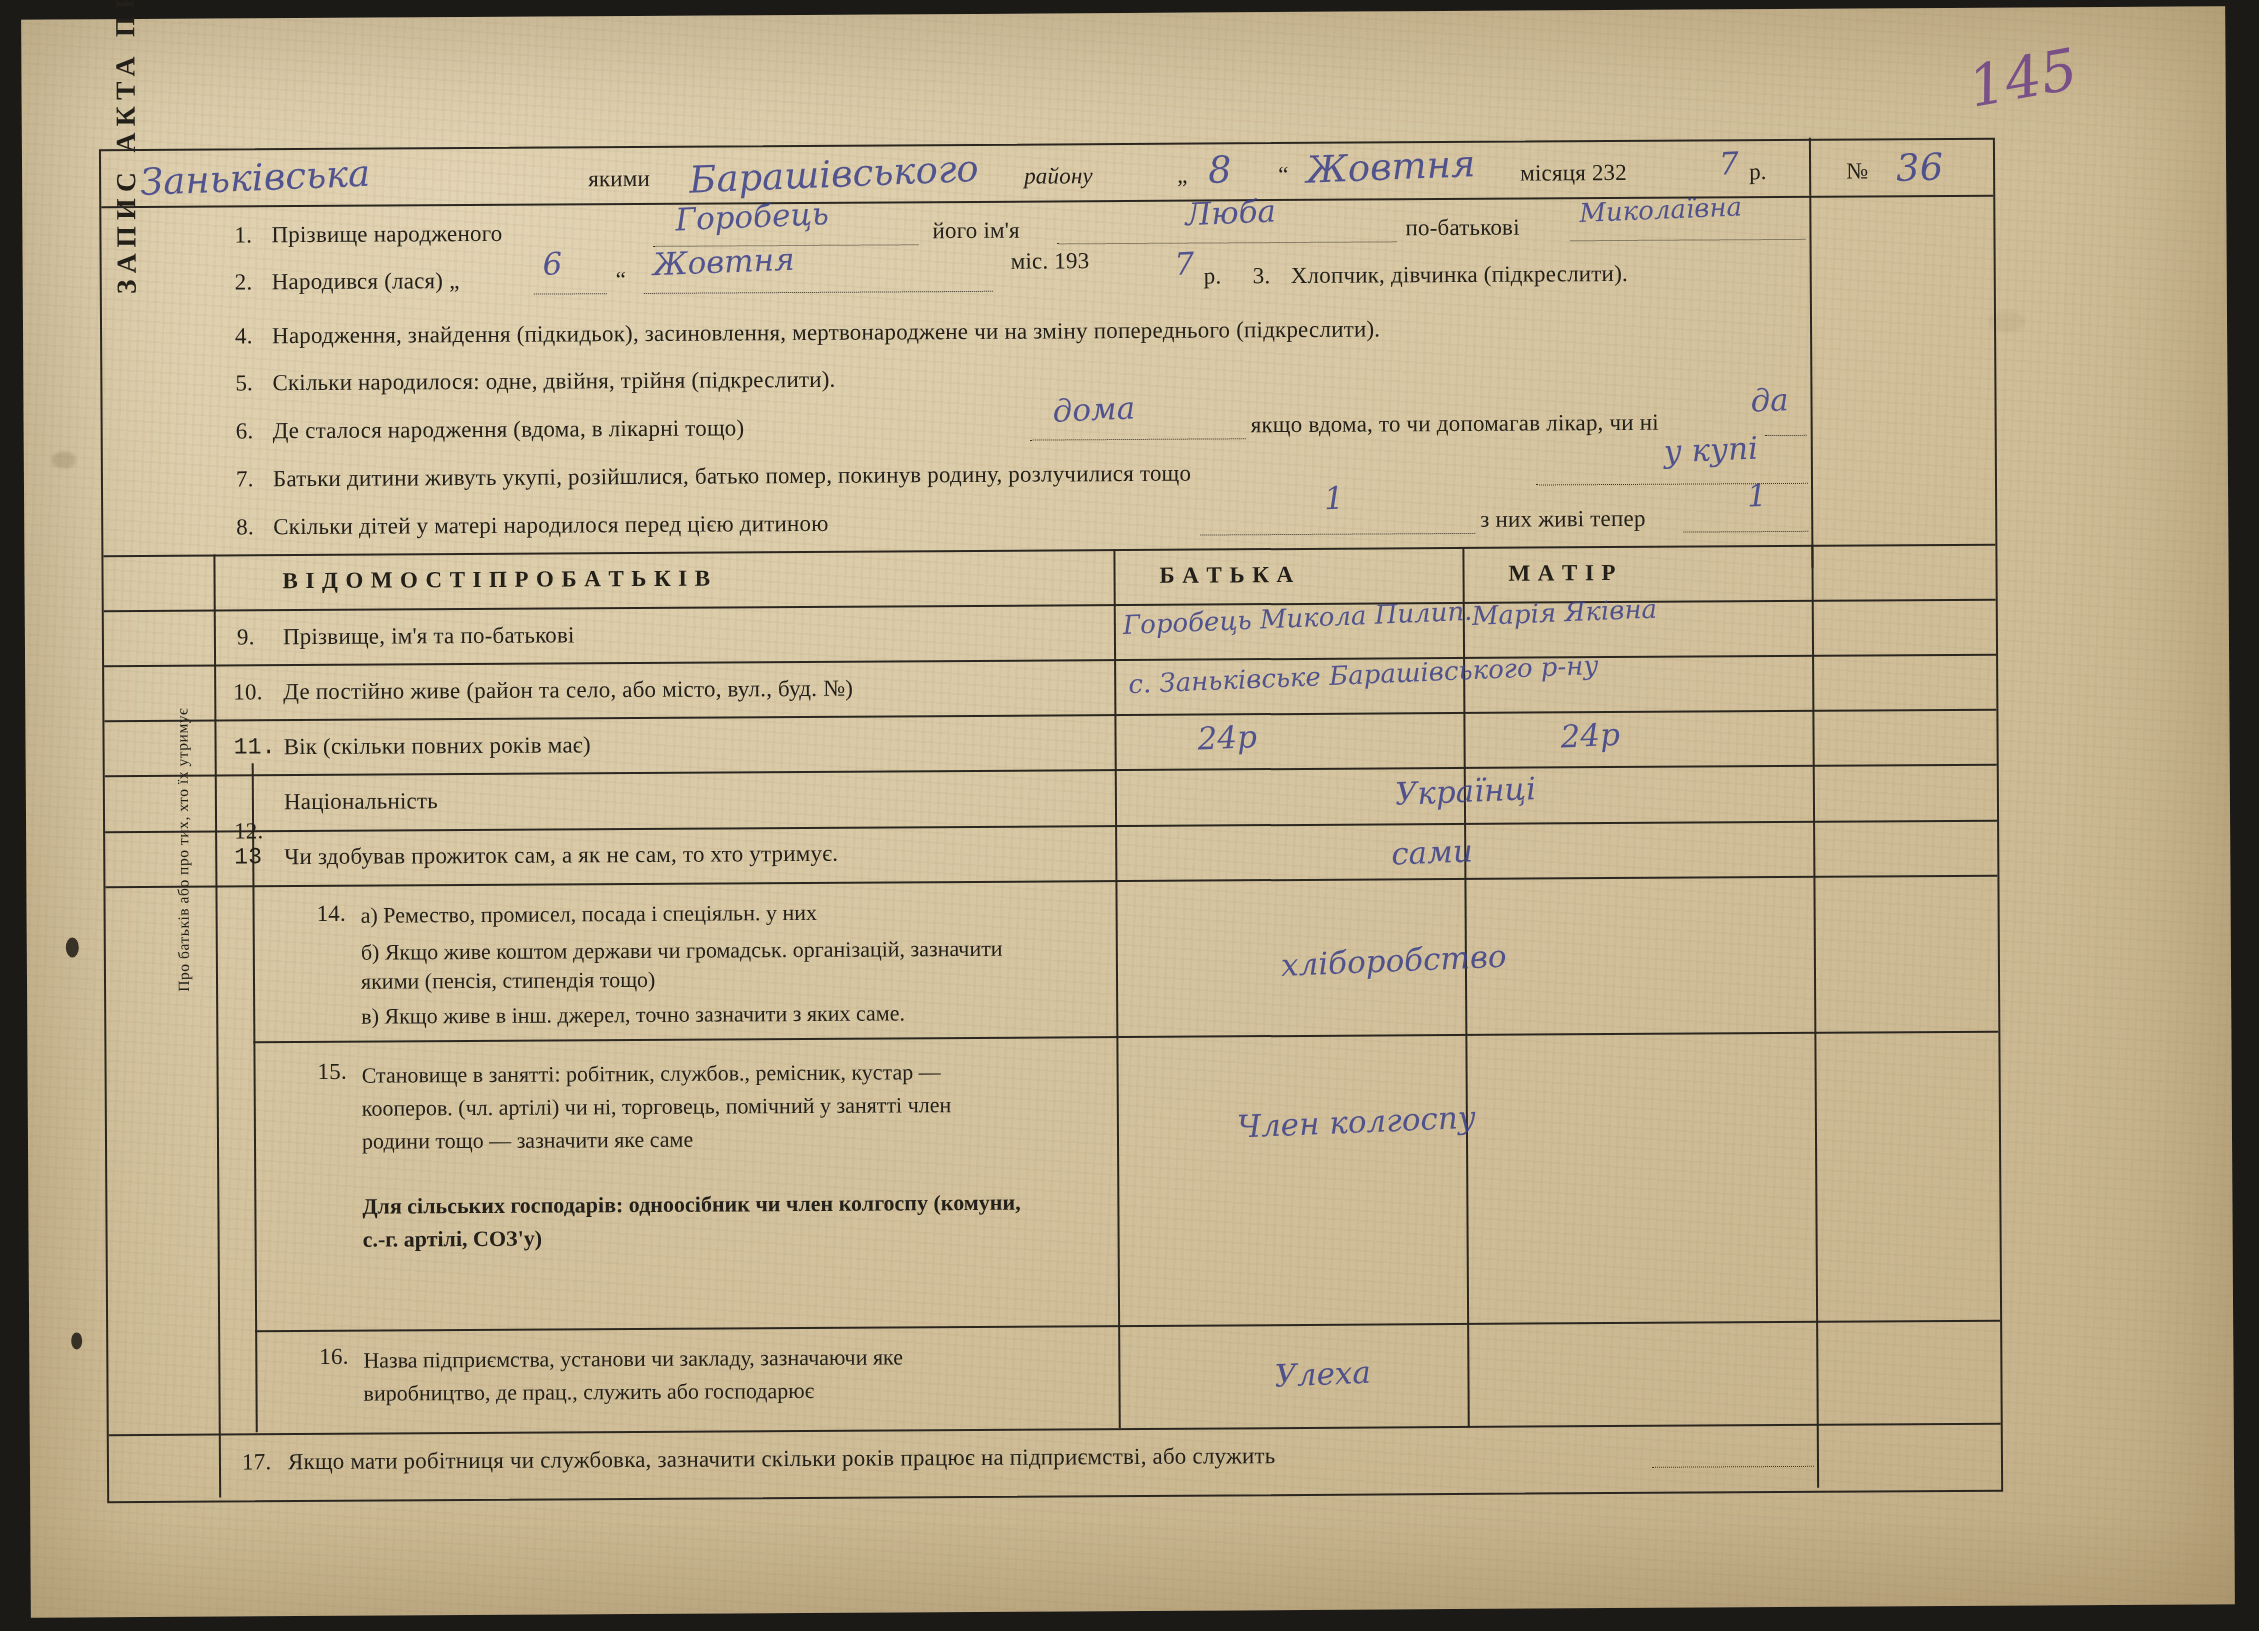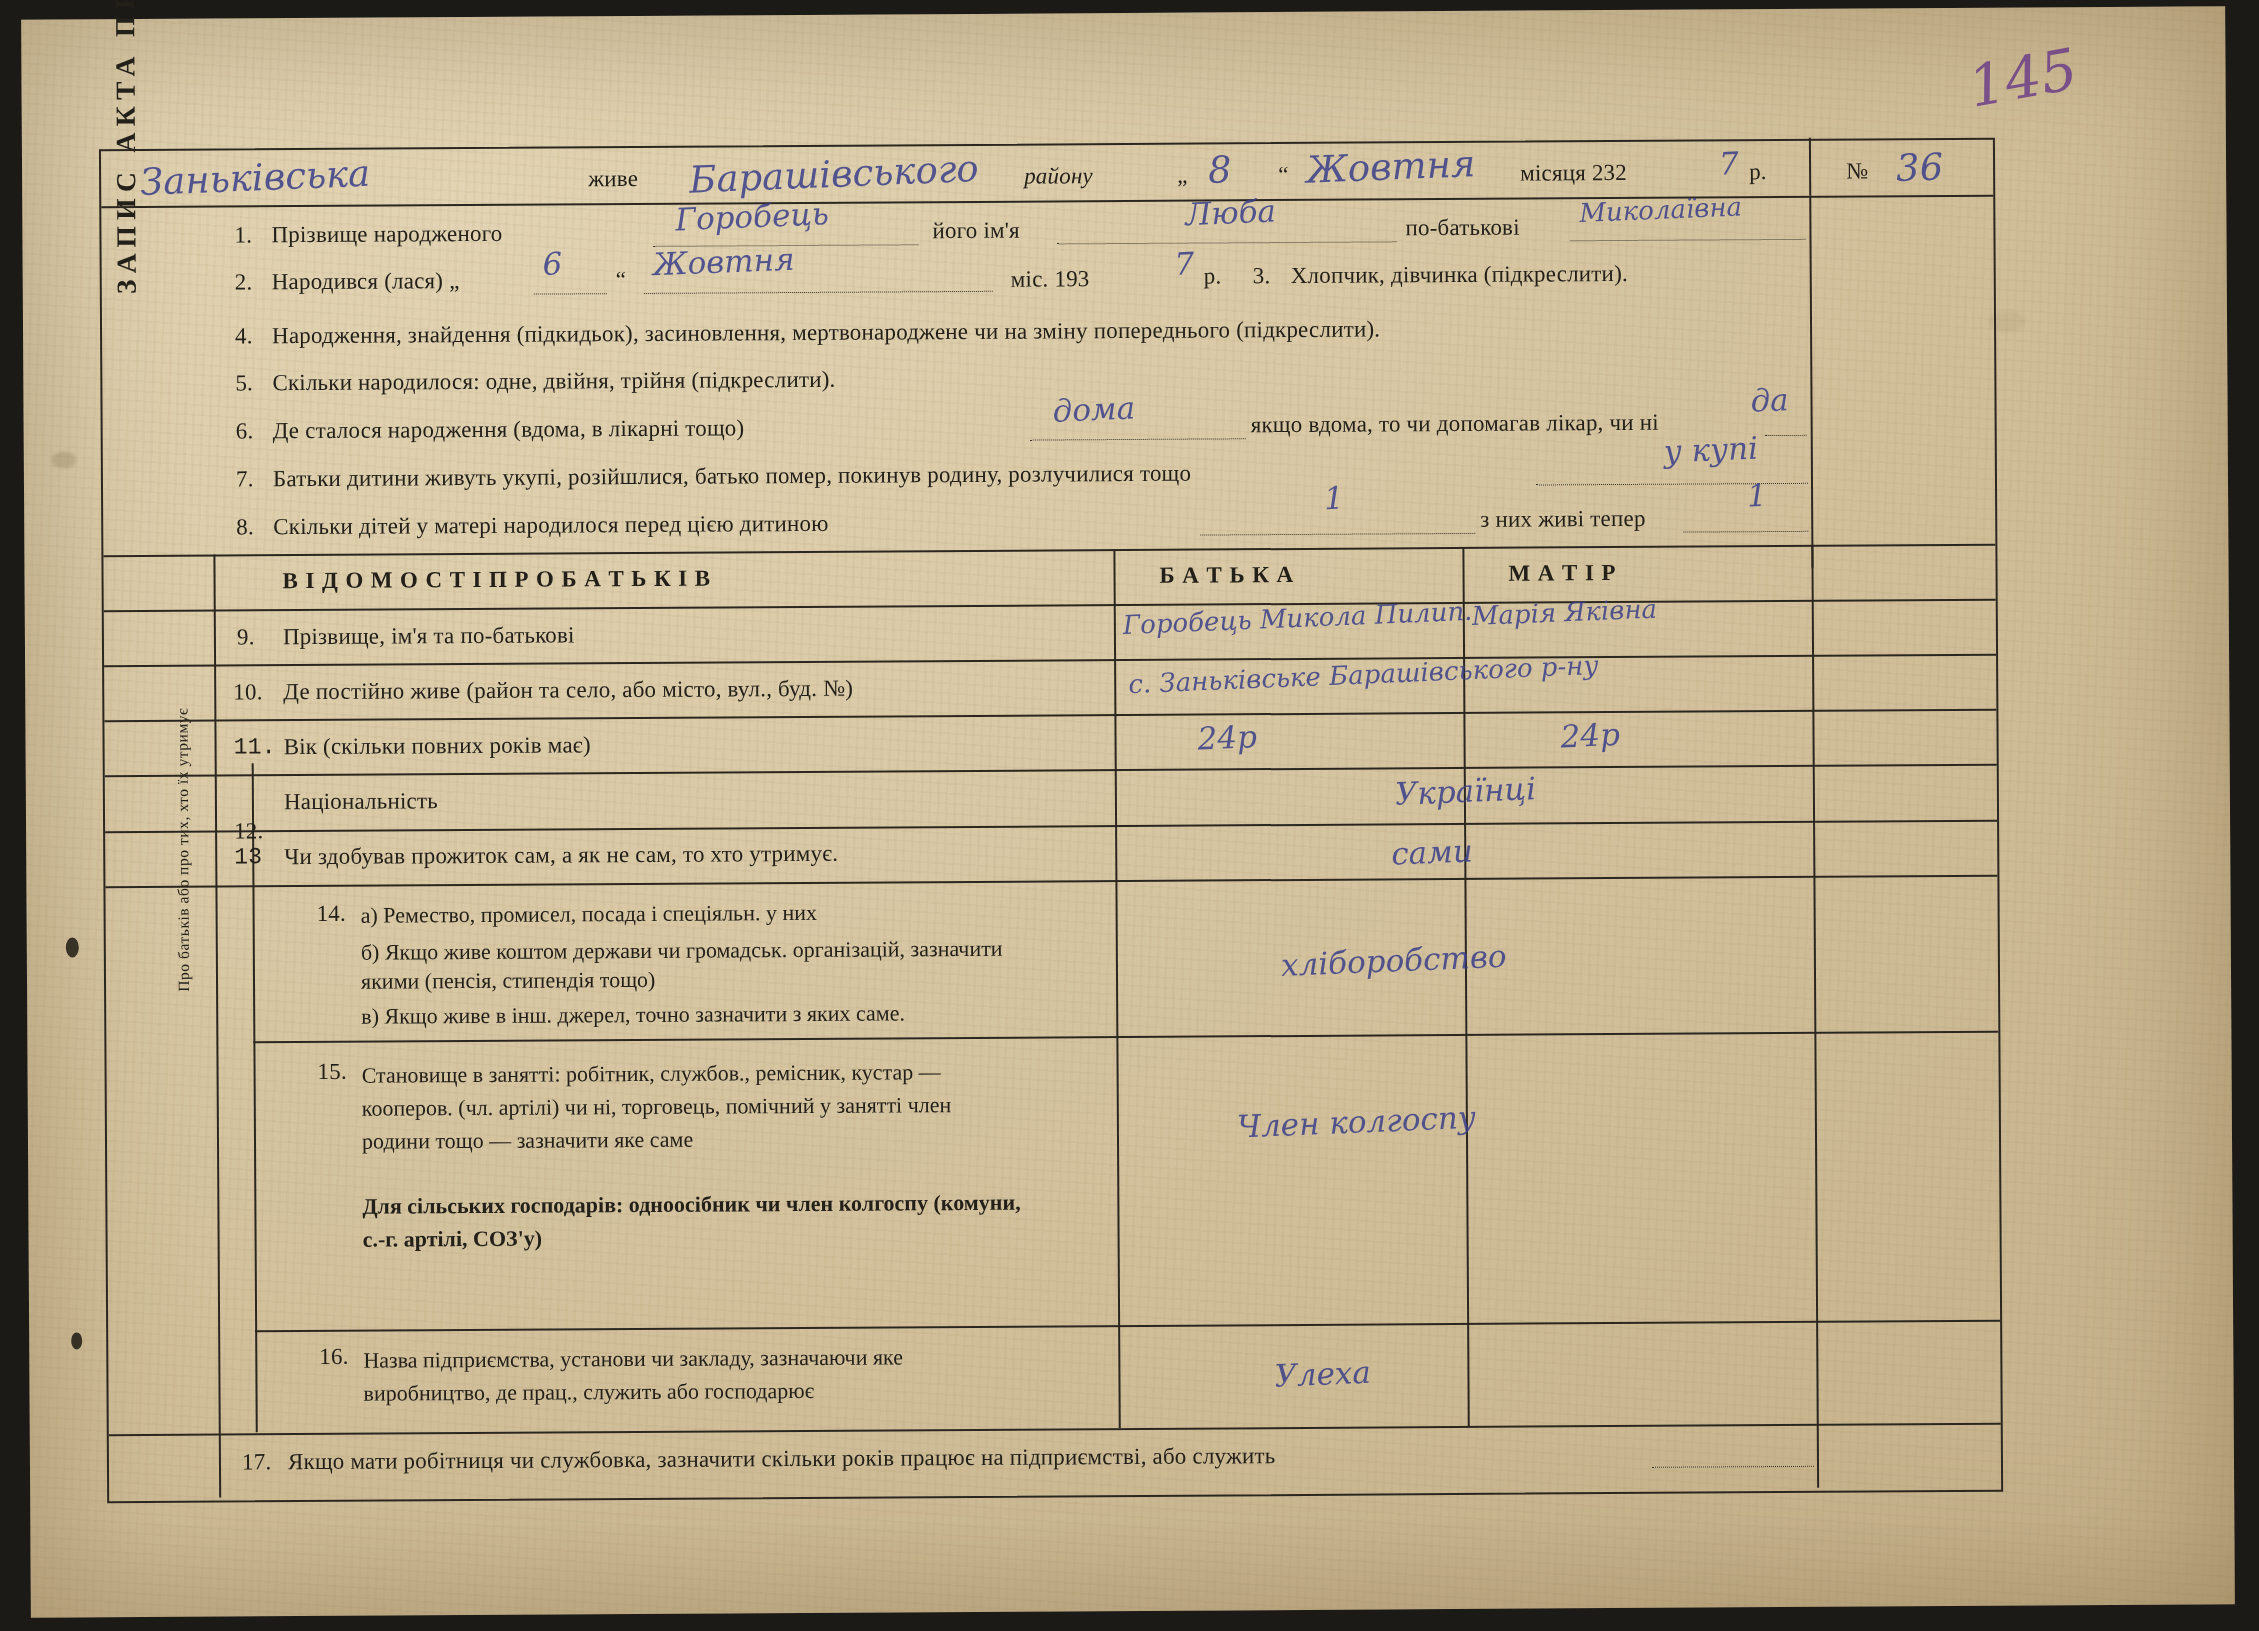--- a/index.html
+++ b/index.html
@@ -85,21 +85,21 @@
 
   <div id="vtitle">ЗАПИС АКТА ПРО НАРОДЖЕННЯ</div>
   <div id="vtitle2">Про батьків або про тих, хто їх утримує</div>
 
   <div id="frame">
 
     <div class="hline" style="left:0;top:55px;width:1892px;"></div>
     <div class="vline" style="left:1708px;top:-2.8px;height:58px;"></div>
 
     <div class="hw lg" style="left:39px;top:5.5px;">Заньківська</div>
-    <div class="t" style="left:487px;top:18.4px;">живе</div>
+    <div class="t" style="left:487px;top:18.4px;">якими</div>
     <div class="hw lg" style="left:588px;top:5.5px;">Барашівського</div>
     <div class="t" style="left:923px;top:18.4px;font-style:italic;">району</div>
     <div class="t" style="left:1076px;top:18.4px;">„</div>
     <div class="hw lg" style="left:1107px;top:3.7px;">8</div>
     <div class="t" style="left:1177px;top:18.4px;">“</div>
     <div class="hw lg" style="left:1205px;top:1.8px;">Жовтня</div>
     <div class="t" style="left:1419px;top:18.4px;">місяця 232</div>
     <div class="hw" style="left:1618px;top:3.7px;">7</div>
     <div class="t" style="left:1648px;top:18.4px;">р.</div>
     <div class="t" style="left:1745px;top:18.4px;">№</div>
@@ -118,21 +118,21 @@
     <div class="t dots" style="left:1469px;top:72px;width:235px;height:26px;"></div>
     <div class="hw sm" style="left:1478px;top:53px;">Миколаївна</div>
 
     <div class="t" style="left:133px;top:119px;">2.</div>
     <div class="t" style="left:170px;top:119px;">Народився (лася) „</div>
     <div class="t dots" style="left:432px;top:119px;width:73px;height:26px;"></div>
     <div class="hw" style="left:441px;top:97px;">6</div>
     <div class="t" style="left:514px;top:119px;">“</div>
     <div class="t dots" style="left:542px;top:119px;width:349px;height:26px;"></div>
     <div class="hw" style="left:551px;top:96px;">Жовтня</div>
-    <div class="t" style="left:909px;top:121px;">міс. 193</div>
+    <div class="t" style="left:909px;top:103px;">міс. 193</div>
     <div class="hw" style="left:1073px;top:101px;">7</div>
     <div class="t" style="left:1102px;top:119px;">р.</div>
     <div class="t" style="left:1151px;top:119px;">3.</div>
     <div class="t" style="left:1189px;top:119px;">Хлопчик, дівчинка (підкреслити).</div>
 
     <div class="t" style="left:133px;top:173px;">4.</div>
     <div class="t" style="left:170px;top:173px;">Народження, знайдення (підкидьок), засиновлення, мертвонароджене чи на зміну попереднього (підкреслити).</div>
 
     <div class="t" style="left:133px;top:220px;">5.</div>
     <div class="t" style="left:170px;top:220px;">Скільки народилося: одне, двійня, трійня (підкреслити).</div>

